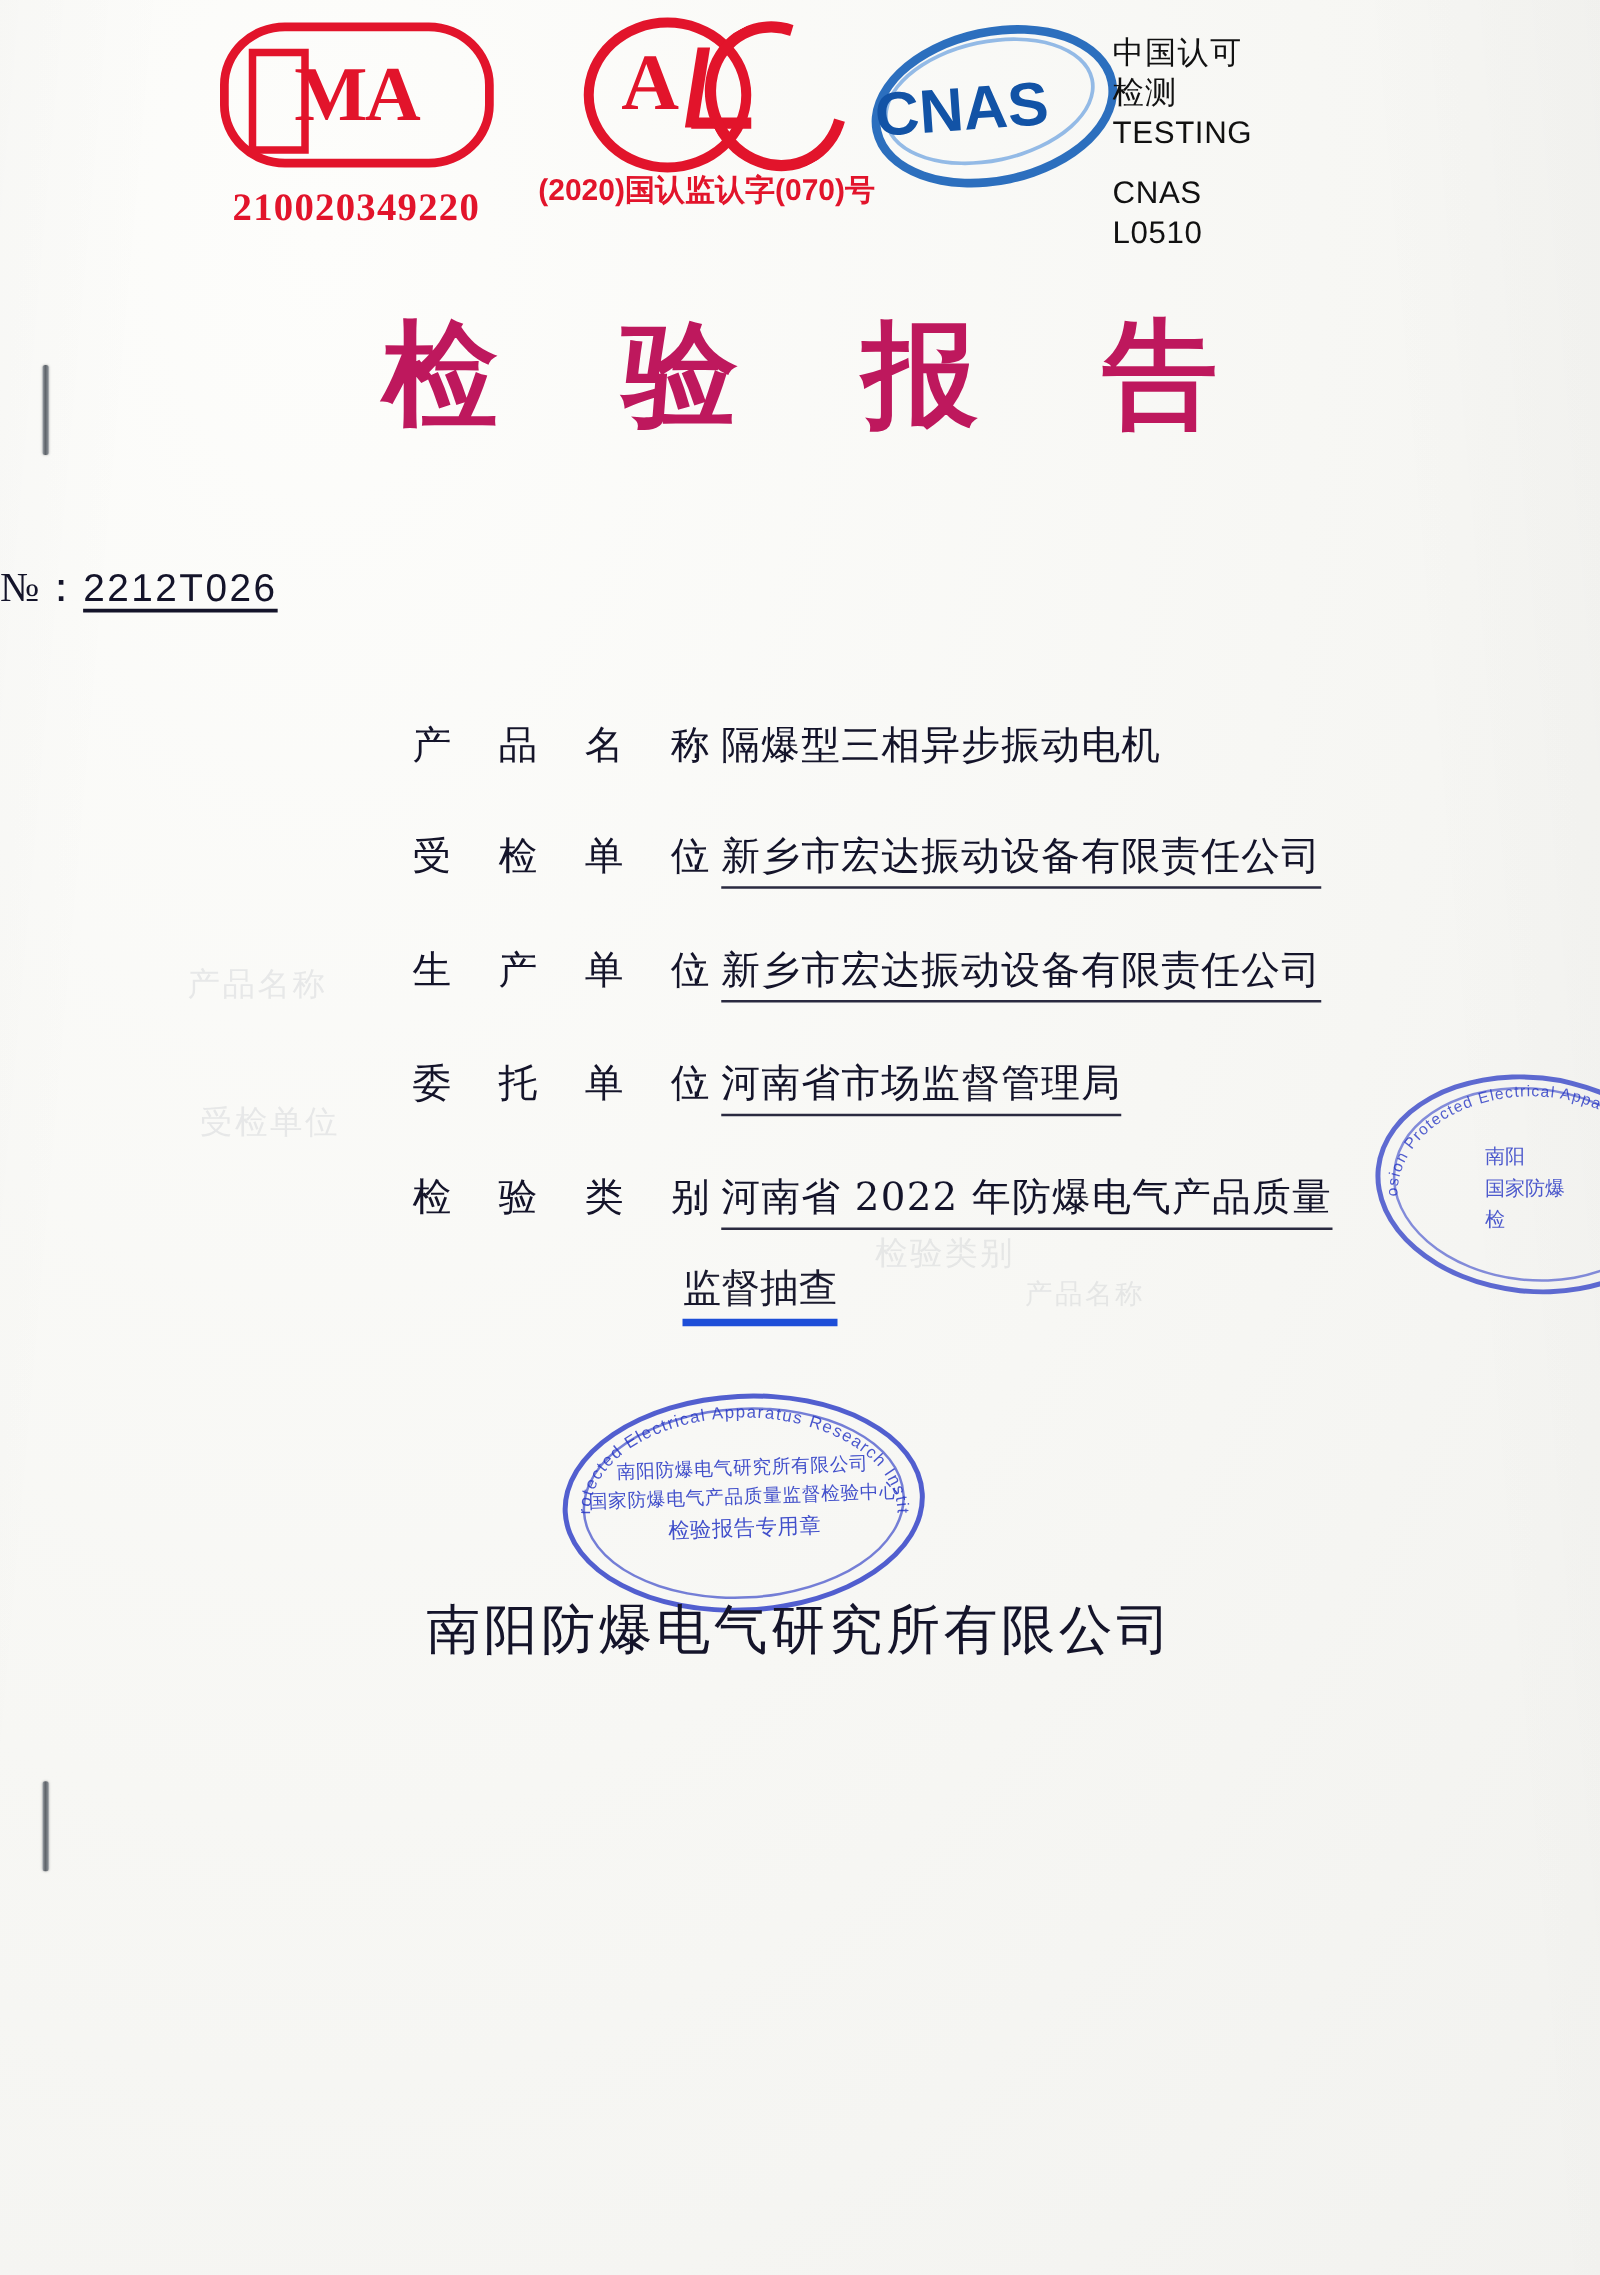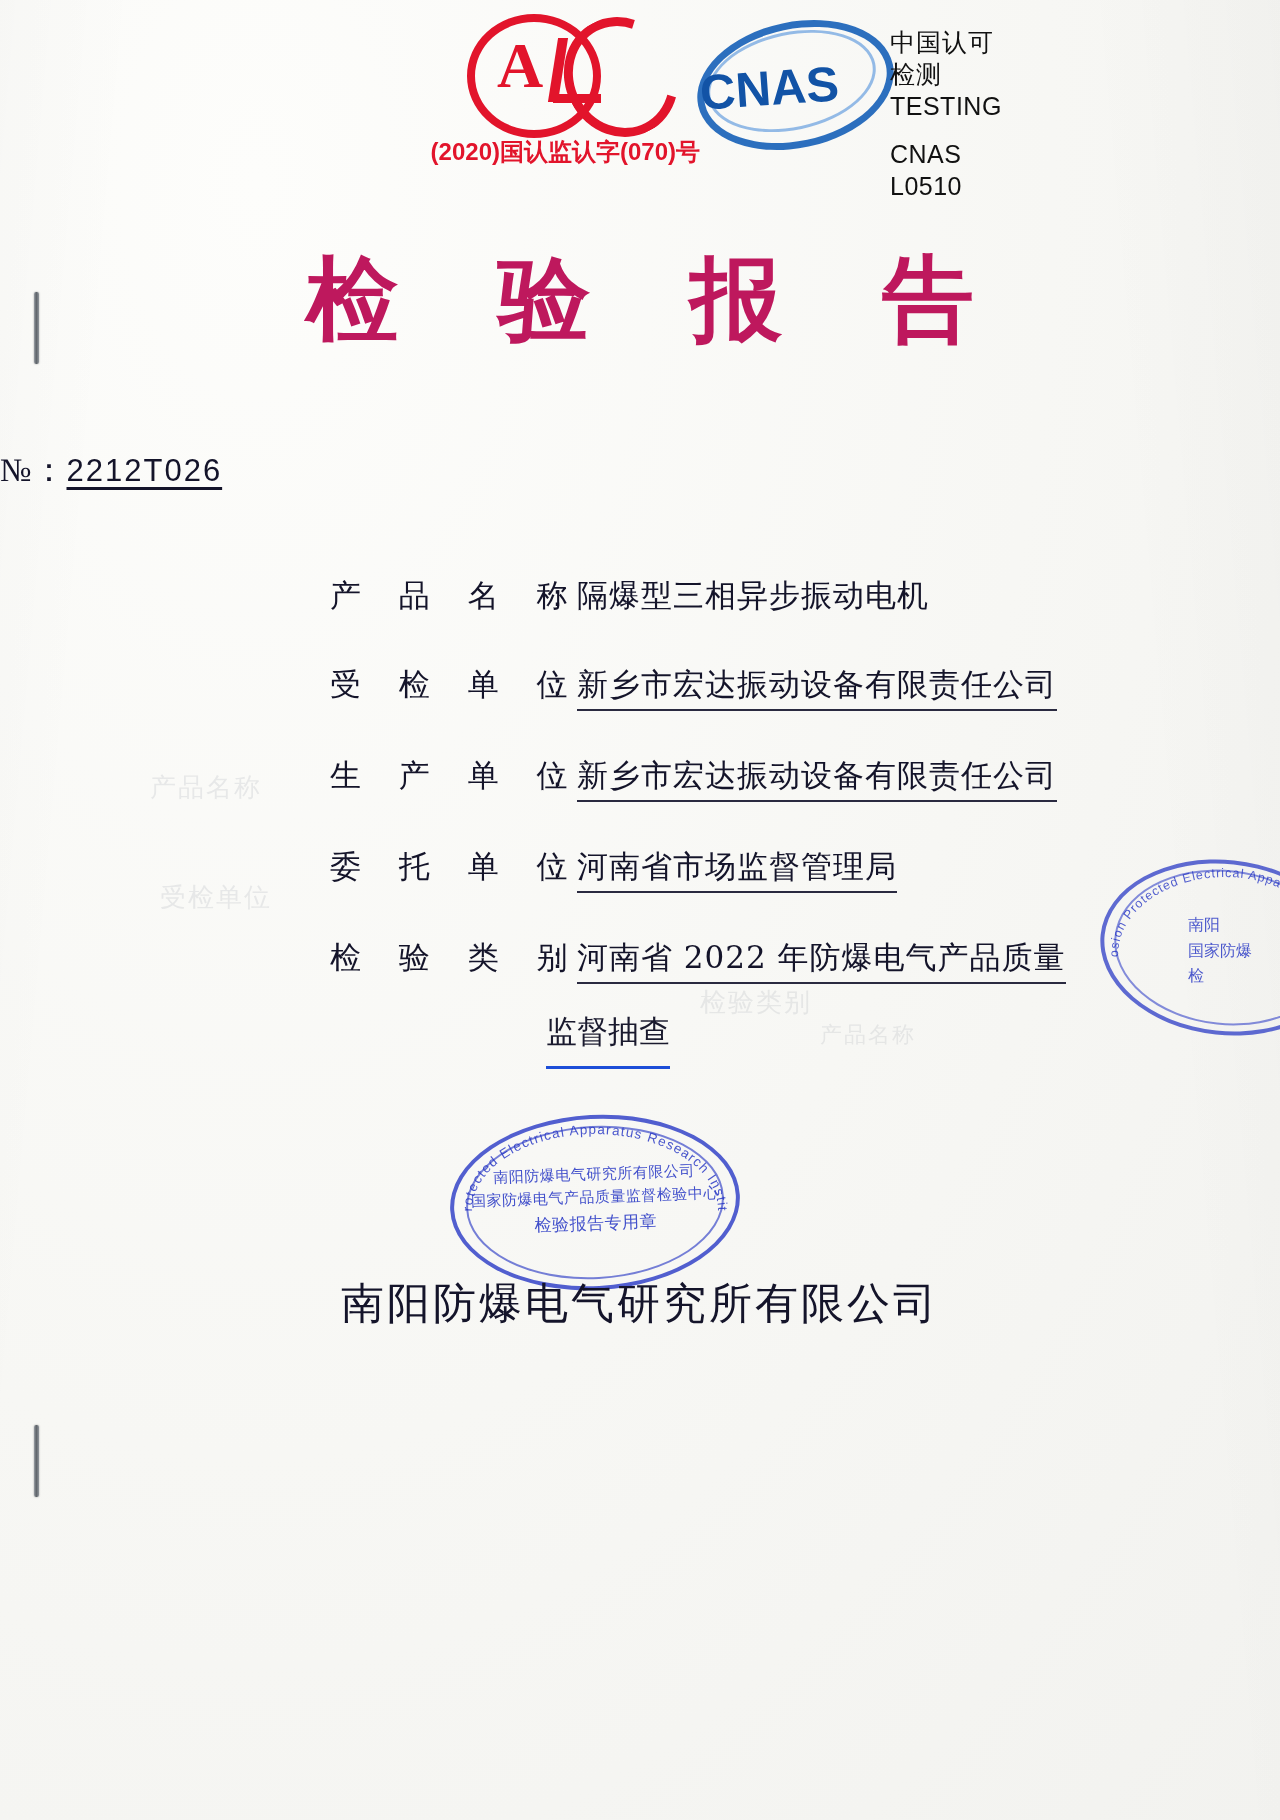--- a/index.html
+++ b/index.html
@@ -272,22 +272,22 @@
   .field-value.plain {
     border-bottom: none;
   }
   .field-value-2nd {
     margin-left: 216px;
     margin-top: -18px;
     margin-bottom: 40px;
     display: inline-block;
     font-size: 31px;
     font-family: Liberation Mono, monospace;
-    border-bottom: 3px solid #1d4ed8;
-    padding-bottom: 13px;
+    border-bottom: 6px solid #1d4ed8;
+    padding-bottom: 3px;
   }
 
   
   .org {
     position: absolute;
     top: 1275px;
     left: 0;
     width: 100%;
     text-align: center;
     font-family: "DejaVu Serif", serif;
@@ -397,20 +397,27 @@
 <div class="bleed" style="left:150px; top:770px; font-size:26px;">产品名称</div>
 <div class="bleed" style="left:160px; top:880px; font-size:26px;">受检单位</div>
 <div class="bleed" style="left:700px; top:985px; font-size:26px;">检验类别</div>
 <div class="bleed" style="left:820px; top:1020px; font-size:22px;">产品名称</div>
 
 <div class="staple" style="top:292px; height:72px;"></div>
 <div class="staple" style="top:1425px; height:72px;"></div>
 
 <div class="marks">
 
+  <div class="mark cma">
+    <div class="cma-box">
+      <span class="inner-sq"></span>
+      <span>MA</span>
+    </div>
+    <div class="cma-num">210020349220</div>
+  </div>
 
   <div class="mark cal">
     <div class="cal-glyph">
       <span class="cal-ring"></span>
       <span class="cal-a">A</span>
       <span class="cal-l"></span>
       <span class="cal-l2"></span>
       <span class="cal-c"></span>
     </div>
     <div class="cal-num">(2020)国认监认字(070)号</div>

